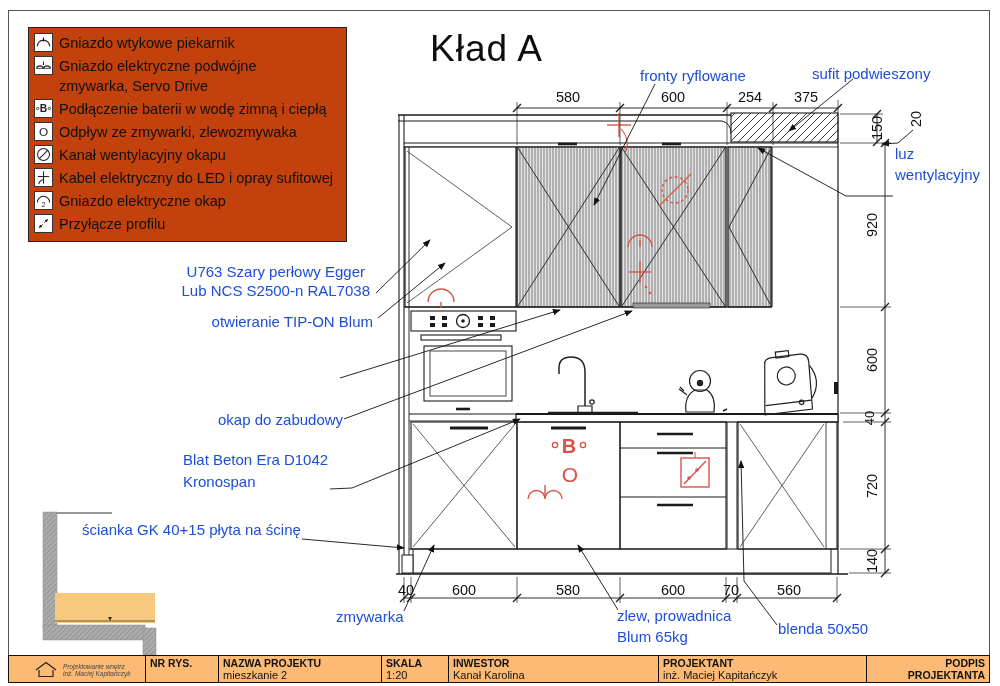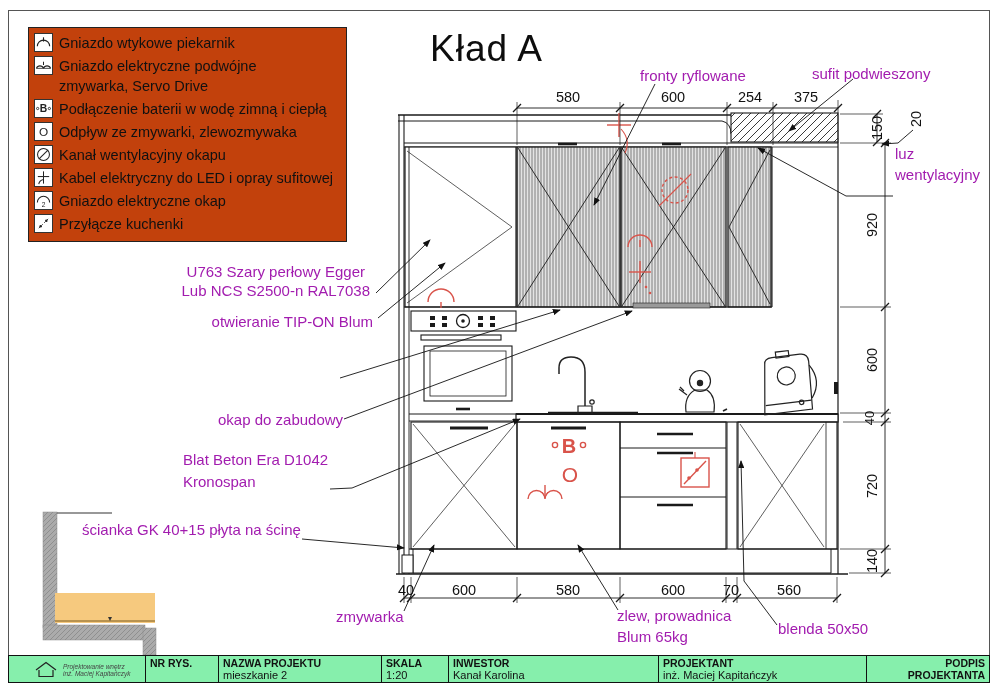--- a/index.html
+++ b/index.html
@@ -16,26 +16,26 @@
   .legend-icon{width:19px;height:19px;border:1px solid #333;box-sizing:border-box;
                flex:0 0 19px;margin-right:6px;display:block;background:#fff;}
   .legend-label{font-size:14.5px;line-height:20px;}
   .legend-label.wrap{max-width:218px;}
 
   
   .page-title{position:absolute;left:430px;top:28px;font-size:37px;color:#0d0d0d;
               letter-spacing:1px;}
 
   
-  .ann{position:absolute;font-size:15px;line-height:19px;color:#a21caf;white-space:nowrap;}
+  .ann{position:absolute;font-size:15px;line-height:19px;color:#1d4ed8;white-space:nowrap;}
   .ann.right{text-align:right;}
 
   
   .tblock{position:absolute;left:8px;top:655px;width:982px;height:28px;display:flex;
-          border:1.6px solid #111;box-sizing:border-box;background:#86efac;}
+          border:1.6px solid #111;box-sizing:border-box;background:#fdba74;}
   .tcell{border-right:1.4px solid #111;box-sizing:border-box;padding:1px 4px 0 4px;
          overflow:hidden;}
   .tcell:last-child{border-right:none;}
   .tcell .hdr{font-size:10.5px;font-weight:bold;line-height:12px;}
   .tcell .val{font-size:11px;line-height:12px;}
   .logo-cell{display:flex;align-items:center;gap:4px;padding-left:24px;}
   .logo-txt{font-size:6.5px;font-style:italic;color:#444;line-height:7px;}
 </style>
 </head>
 <body>
@@ -321,21 +321,21 @@
         <text x="9" y="16" text-anchor="middle" font-size="7" fill="#222">2</text>
         </svg>
       <span class="legend-label">Gniazdo elektryczne okap</span>
     </div>
     <div class="legend-item">
       <svg class="legend-icon" viewBox="0 0 18 18">
         <line x1="4" y1="14" x2="14" y2="4" stroke="#222" stroke-width="0.9" stroke-dasharray="2 2"></line>
         <circle cx="6" cy="12" r="1.3" fill="#222"></circle>
           <circle cx="12" cy="6" r="1.3" fill="#222"></circle>
         </svg>
-      <span class="legend-label">Przyłącze kuchenki</span>
+      <span class="legend-label">Przyłącze profilu</span>
     </div>
   </div>
 
   <div class="page-title">Kład A</div>
 
   <div class="ann" style="left:640px;top:66px;">fronty ryflowane</div>
   <div class="ann" style="left:812px;top:64px;">sufit podwieszony</div>
   <div class="ann" style="left:895px;top:143px;line-height:21px;">
     <div>luz</div>
       <div>wentylacyjny</div>

